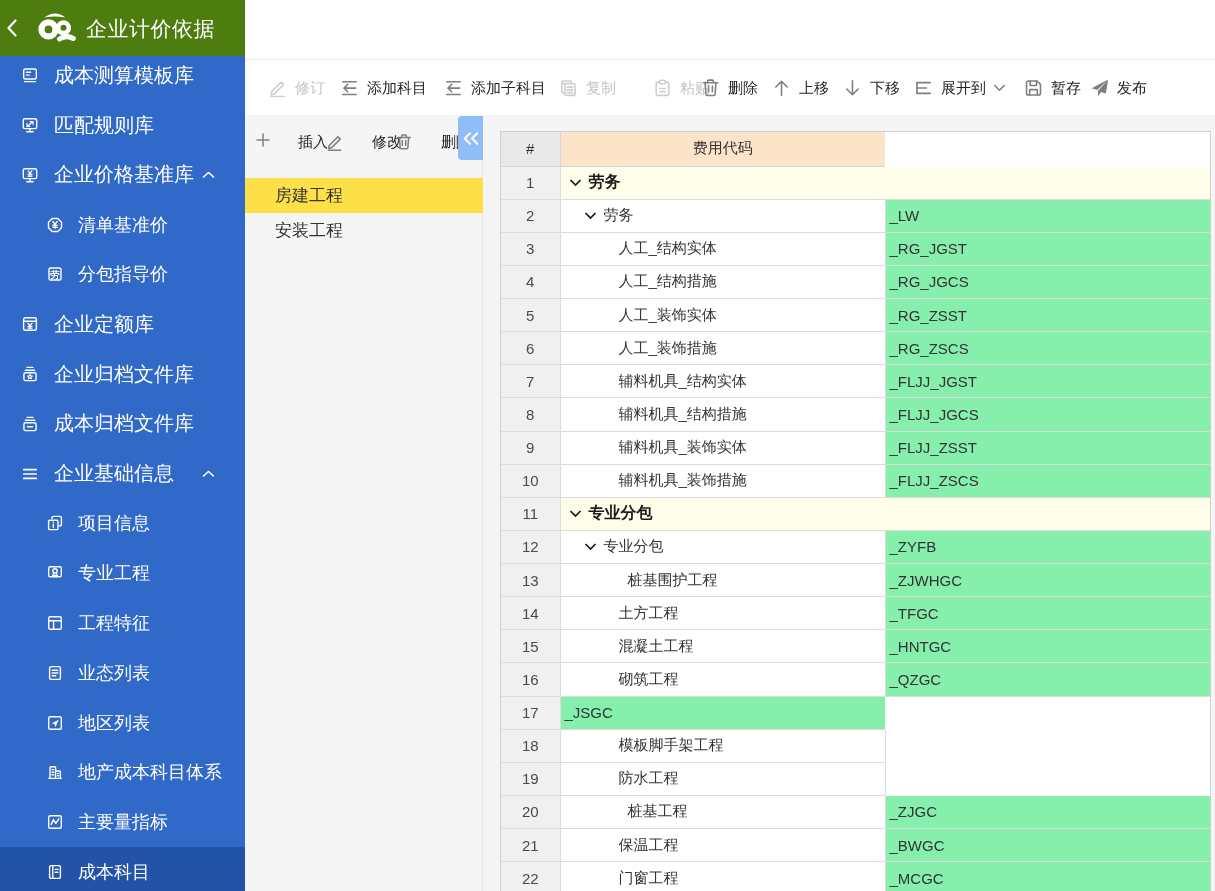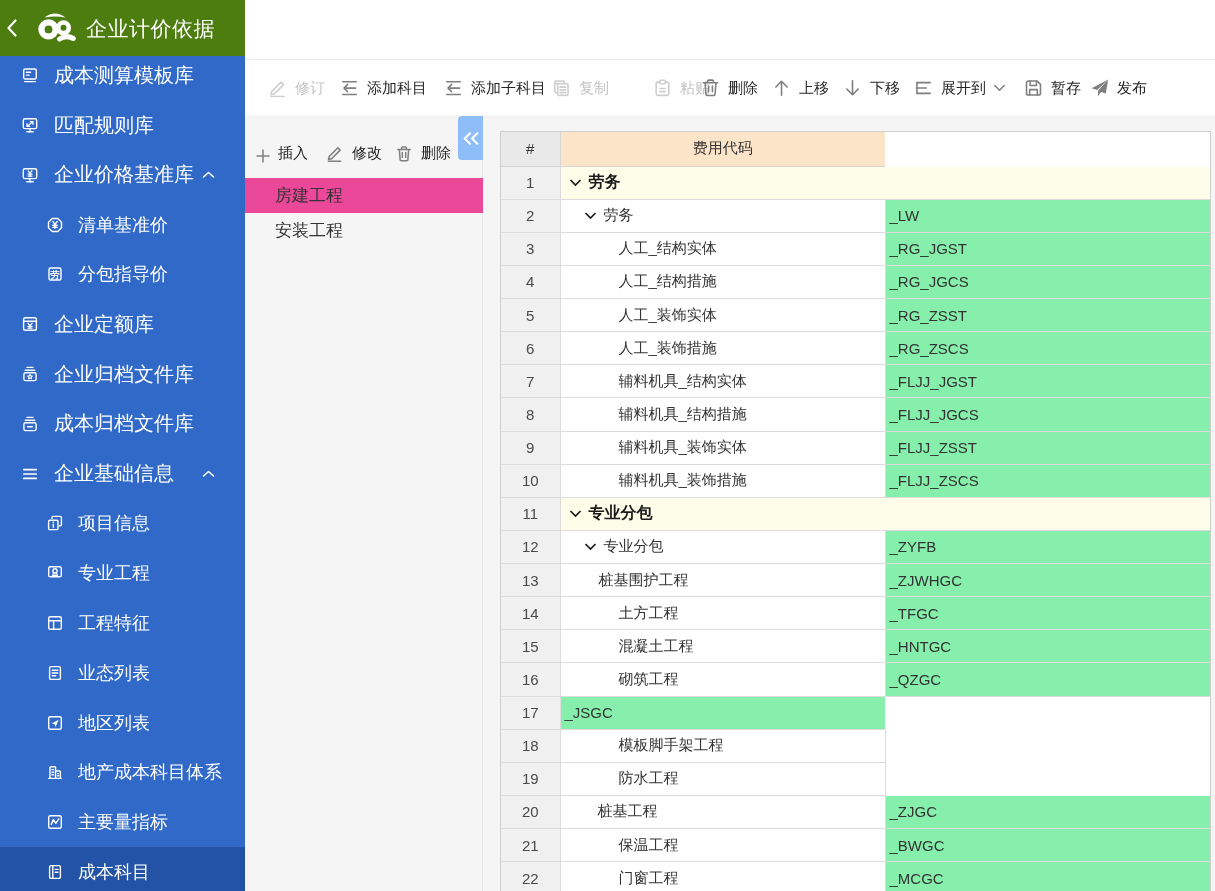--- a/index.html
+++ b/index.html
@@ -19,26 +19,26 @@
 .mi.sel { background:#2253a6; }
 
 .tophead { position:absolute; left:245px; top:0; width:970px; height:60px; background:#fff; border-bottom:1px solid #ebebeb; }
 .toolbar { position:absolute; left:245px; top:61px; width:970px; height:54px; background:#fff; }
 .tbtn { position:absolute; top:50%; transform:translateY(-50%); display:flex; align-items:center; font-size:15px; color:#262626; white-space:nowrap; }
 .tbtn svg { margin-right:8px; }
 .tbtn.dis { color:#c4c4c4; }
 
 .content { position:absolute; left:245px; top:115px; width:970px; height:776px; background:#f5f5f6; }
 .panel { position:absolute; left:0; top:0; width:238px; height:776px; background:#f5f5f6; border-right:1px solid #e7e7e9; }
-.pbtn { position:absolute; top:18px; height:30px; display:flex; align-items:flex-end; font-size:15px; color:#262626; }
+.pbtn { position:absolute; top:18px; height:30px; display:flex; align-items:flex-start; font-size:15px; color:#262626;gap:20px; }
 .pbtn svg { margin-right:8px; }
 .collapse { position:absolute; left:213px; top:1px; width:25px; height:44px; background:#8fbdf7; border-radius:4px 0 0 4px; display:flex; align-items:center; justify-content:center; }
 .plist { position:absolute; left:0; top:62.5px; width:238px; }
 .prow { height:35px; line-height:35px; padding-left:30px; font-size:17px; color:#333; }
-.prow.sel { background:#ec4899;font-family:Liberation Serif, serif; }
+.prow.sel { background:#fde047;font-family:Liberation Serif, serif; }
 
 .twrap { position:absolute; left:255px; top:15.5px; width:711px; border:1px solid #cfcfcf; background:#fff; }
 .thead { display:flex; height:35px; }
 .thead .th { background:#e9e9e9; border-right:1px solid #d6d6d6; border-bottom:1px solid #d6d6d6; display:flex; align-items:center; justify-content:center; font-size:15px; color:#333; }
 .th.c1 { width:59.5px; }
 .th.c2 { width:325px; }
 .th.c3 { width:324.5px; background:#fce4c8; border-right:none; }
 .tr { display:flex; height:33.14px; }
 .td { border-right:1px solid #dcdcdc; border-bottom:1px solid #dcdcdc; display:flex; align-items:center; font-size:15px; color:#333; white-space:nowrap; overflow:hidden; }
 .td.num { width:59.5px; justify-content:center; background:#f0f0f0; color:#4a4a4a; }
@@ -70,21 +70,21 @@
     </div>
 <div class="tbtn" style="left:199px">
       <svg width="19" height="19" viewBox="0 0 18 18">
         <g fill="none" stroke="#7f7f7f" stroke-width="1.5" stroke-linecap="round" stroke-linejoin="round">
           <path d="M2.6 3h12.8M2.6 15.2h12.8"></path>
           <path d="M14.8 9.1H3.8M7.3 5.6L3.8 9.1l3.5 3.5"></path>
         </g>
       </svg>
       <span>添加子科目</span>
     </div>
-<div class="tbtn dis" style="left:307px">
+<div class="tbtn dis" style="left:314px">
       <svg width="19" height="19" viewBox="0 0 18 18">
         <g fill="none" stroke="#cecece" stroke-width="1.5" stroke-linecap="round" stroke-linejoin="round">
           <path d="M11.8 4.8H3.8a1.2 1.2 0 0 0-1.2 1.2v-2.4a1.2 1.2 0 0 1 1.2-1.2h6.8a1.2 1.2 0 0 1 1.2 1.2z M2.6 6v6.4a1.2 1.2 0 0 0 1.2 1.2h1.6"></path>
           <rect x="5.4" y="5" width="9.8" height="11" rx="1.2" fill="#fff"></rect>
           <path d="M7.6 8.2h5.4M7.6 10.8h5.4M7.6 13.4h5.4"></path>
         </g>
       </svg>
       <span>复制</span>
     </div>
 <div class="tbtn dis" style="left:408px">
@@ -268,21 +268,21 @@
       </div>
 <div class="tr">
         <div class="td num">12</div>
         <div class="td name" style="padding-left:23px"><svg class="chv" width="13" height="9" viewBox="0 0 13 9">
             <polyline points="1.5,2 6.5,7 11.5,2" fill="none" stroke="#1a1a1a" stroke-width="1.7"></polyline>
           </svg>专业分包</div>
         <div class="td code">_ZYFB</div>
       </div>
 <div class="tr">
         <div class="td num">13</div>
-        <div class="td name" style="padding-left:38px">桩基围护工程</div>
+        <div class="td name" style="padding-left:67px">桩基围护工程</div>
         <div class="td code">_ZJWHGC</div>
       </div>
 <div class="tr">
         <div class="td num">14</div>
         <div class="td name" style="padding-left:58px">土方工程</div>
         <div class="td code">_TFGC</div>
       </div>
 <div class="tr">
         <div class="td num">15</div>
         <div class="td name" style="padding-left:58px">混凝土工程</div>
@@ -300,21 +300,21 @@
 <div class="tr">
         <div class="td num">18</div>
         <div class="td name" style="padding-left:58px">模板脚手架工程</div>
       </div>
 <div class="tr">
         <div class="td num">19</div>
         <div class="td name" style="padding-left:58px">防水工程</div>
       </div>
 <div class="tr">
         <div class="td num">20</div>
-        <div class="td name" style="padding-left:37px">桩基工程</div>
+        <div class="td name" style="padding-left:67px">桩基工程</div>
         <div class="td code">_ZJGC</div>
       </div>
 <div class="tr">
         <div class="td num">21</div>
         <div class="td name" style="padding-left:58px">保温工程</div>
         <div class="td code">_BWGC</div>
       </div>
 <div class="tr">
         <div class="td num">22</div>
         <div class="td name" style="padding-left:58px">门窗工程</div>

